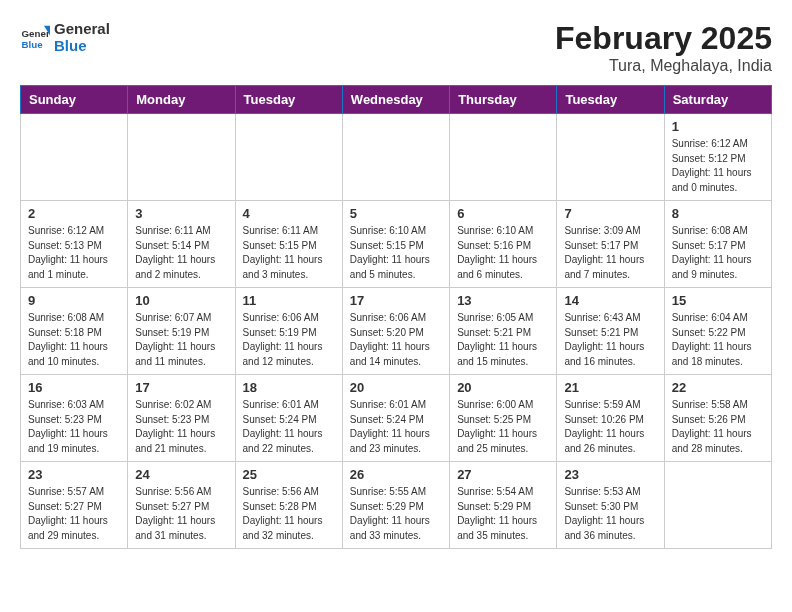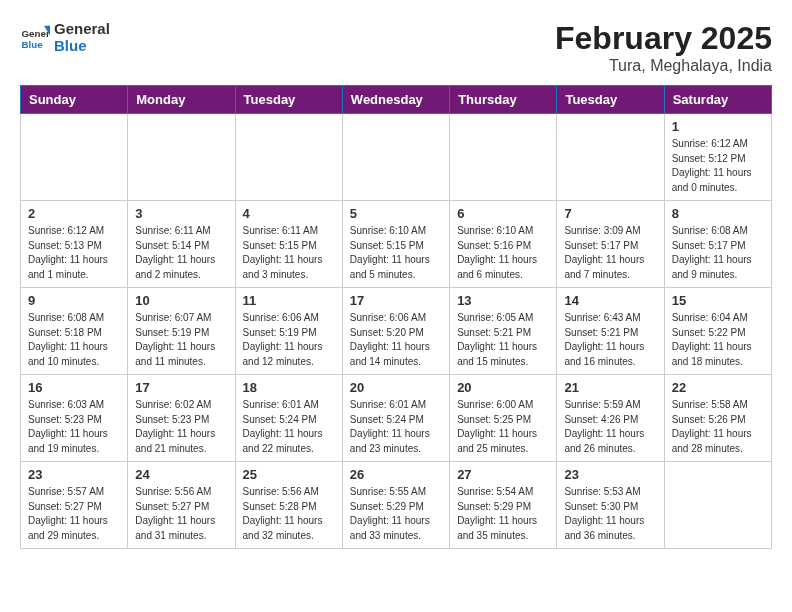--- a/index.html
+++ b/index.html
@@ -238,21 +238,21 @@
         </td>
         <td>
           <span class="day-number">20</span>
           <div class="day-info">Sunrise: 6:00 AM
 Sunset: 5:25 PM
 Daylight: 11 hours and 25 minutes.</div>
         </td>
         <td>
           <span class="day-number">21</span>
           <div class="day-info">Sunrise: 5:59 AM
-Sunset: 4:26 PM
+Sunset: 10:26 PM
 Daylight: 11 hours and 26 minutes.</div>
         </td>
         <td>
           <span class="day-number">22</span>
           <div class="day-info">Sunrise: 5:58 AM
 Sunset: 5:26 PM
 Daylight: 11 hours and 28 minutes.</div>
         </td>
       </tr>
       <tr>

